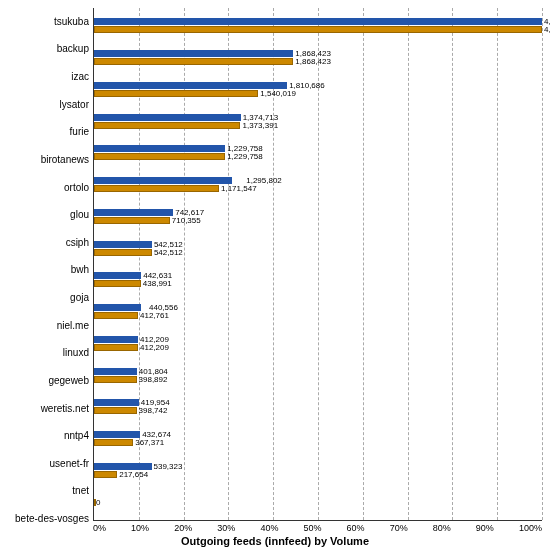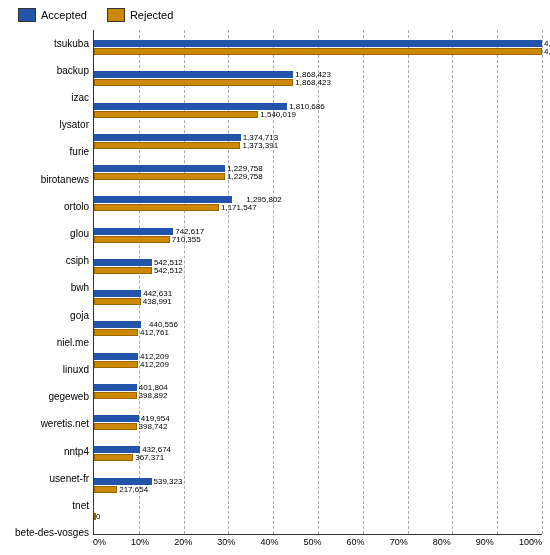--- a/index.html
+++ b/index.html
@@ -97,30 +97,20 @@
       flex-direction: column;
       height: 555px;
       padding: 8px;
     }
   </style>
 </head>
 <body>
 
 <div class="outer-wrapper">
 
-  <div class="legend">
-    <div class="legend-item">
-      <div class="legend-box accepted"></div>
-      <span>Accepted</span>
-    </div>
-    <div class="legend-item">
-      <div class="legend-box rejected"></div>
-      <span>Rejected</span>
-    </div>
-  </div>
 
   <div style="display:flex; flex:1; flex-direction:row; position:relative;">
 
     <div class="y-labels" id="y-labels">
         <div class="y-label">tsukuba</div>
         <div class="y-label">backup</div>
         <div class="y-label">izac</div>
         <div class="y-label">lysator</div>
         <div class="y-label">furie</div>
         <div class="y-label">birotanews</div>
@@ -323,13 +313,14 @@
           <span>50%</span>
           <span>60%</span>
           <span>70%</span>
           <span>80%</span>
           <span>90%</span>
           <span>100%</span>
         </div>
     </div>
   </div>
 
+  <div class="chart-title">Outgoing feeds (innfeed) by Volume</div>
 </div>
 
 </body></html>

